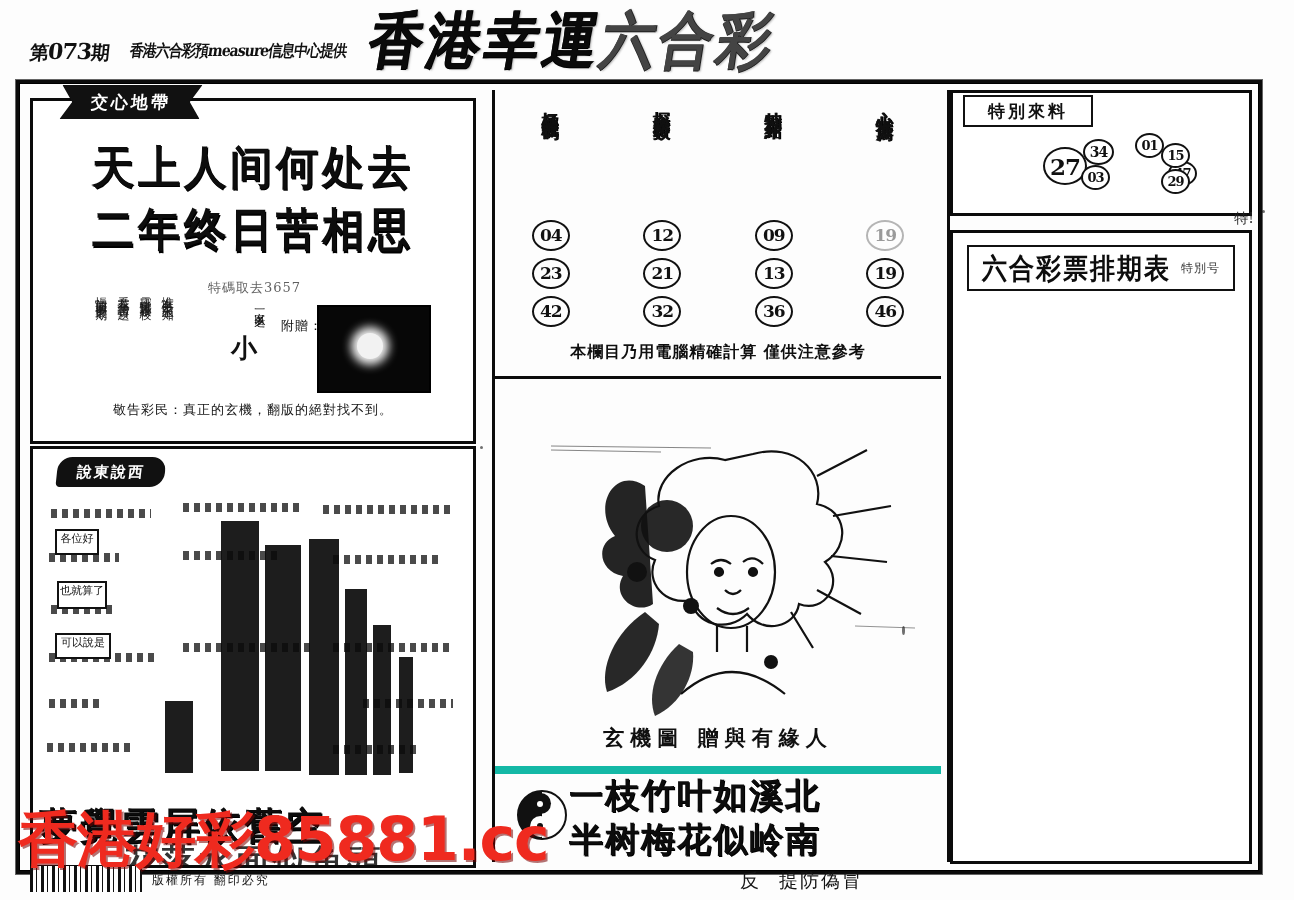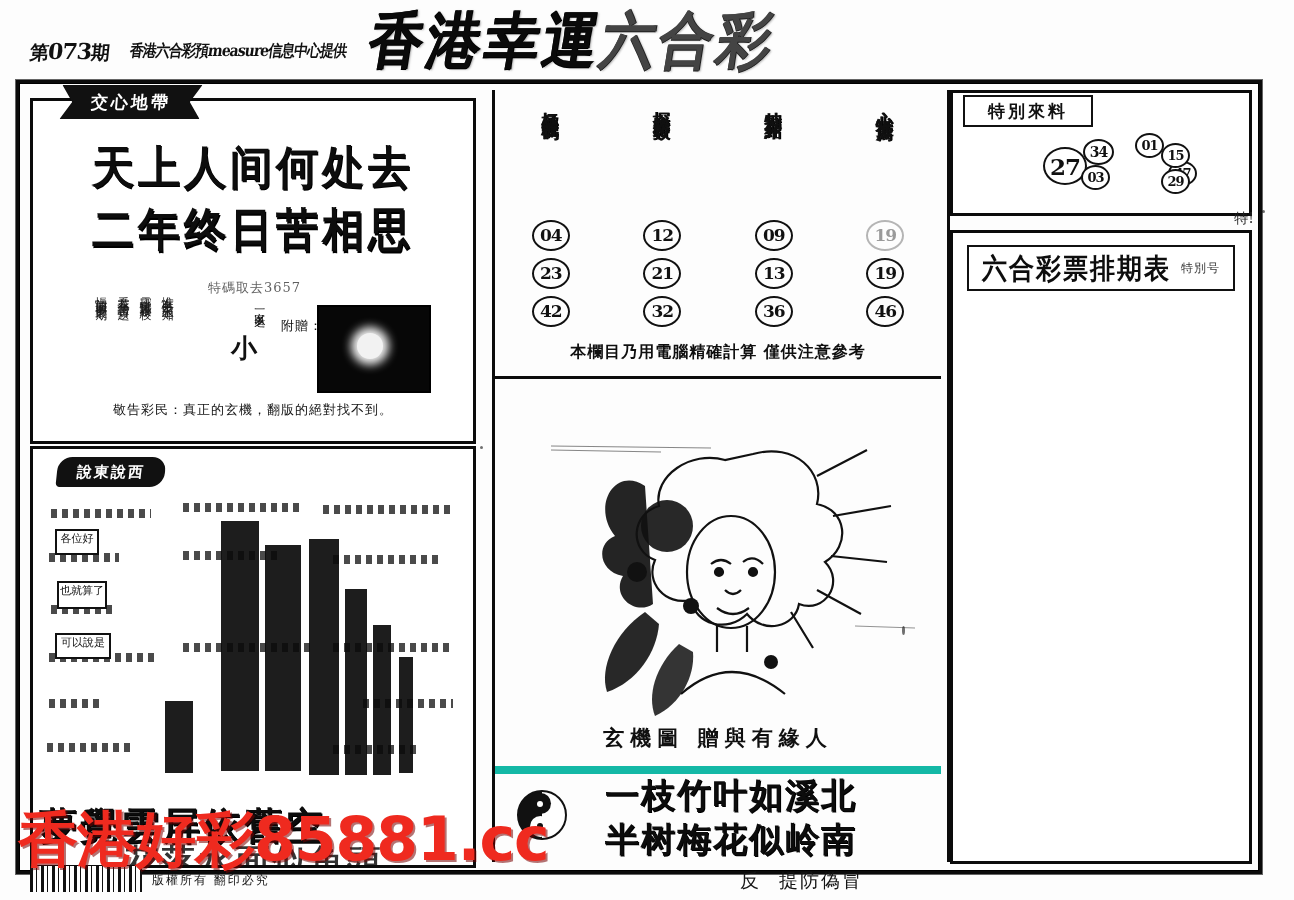--- a/index.html
+++ b/index.html
@@ -446,21 +446,20 @@
     left: 74px;
     top: 8px;
     width: 366px;
     font-family: "DejaVu Serif", serif;
     font-weight: bold;
     font-size: 34px;
     letter-spacing: 2px;
     color: #0c0c0c;
     line-height: 1.28;
     text-shadow: 1px 1px 0 #000;
-    margin-left: 36px;
   }
   .footnote {
     position: absolute;
     left: 740px;
     top: 868px;
     font-family: "DejaVu Serif", serif;
     font-size: 19px;
     letter-spacing: 2px;
     color: #151515;
   }

